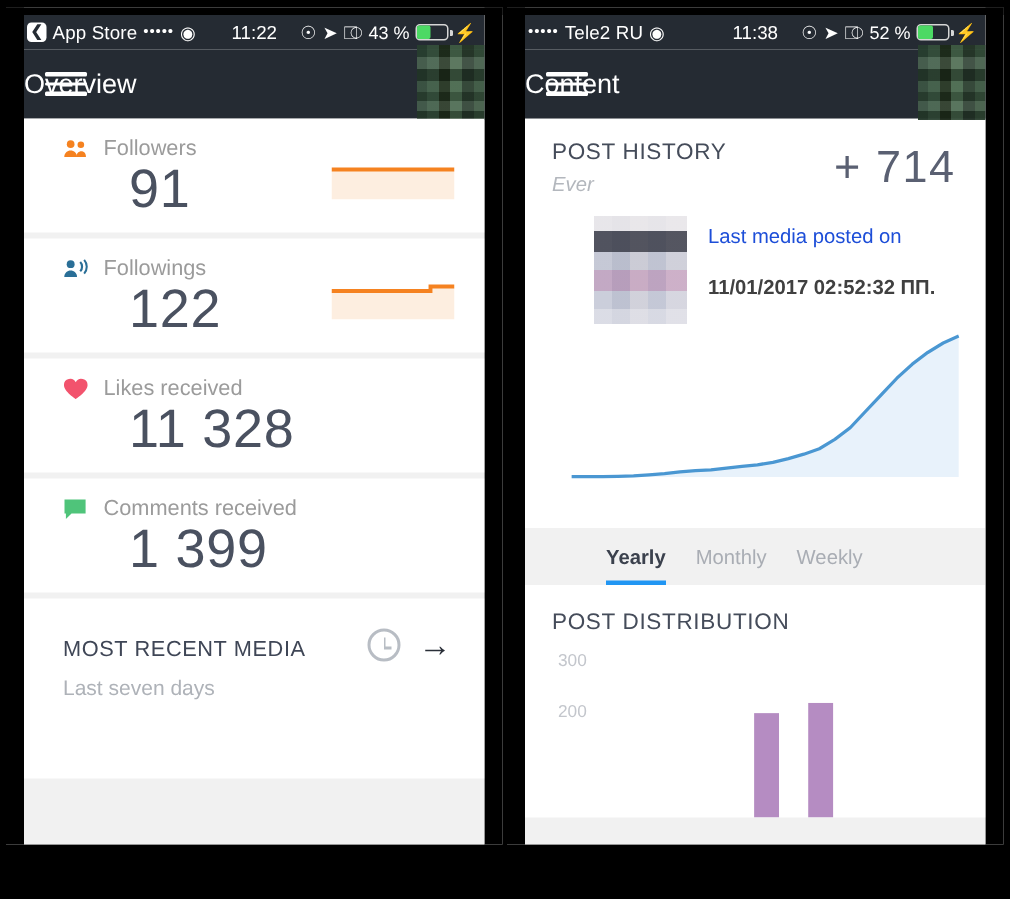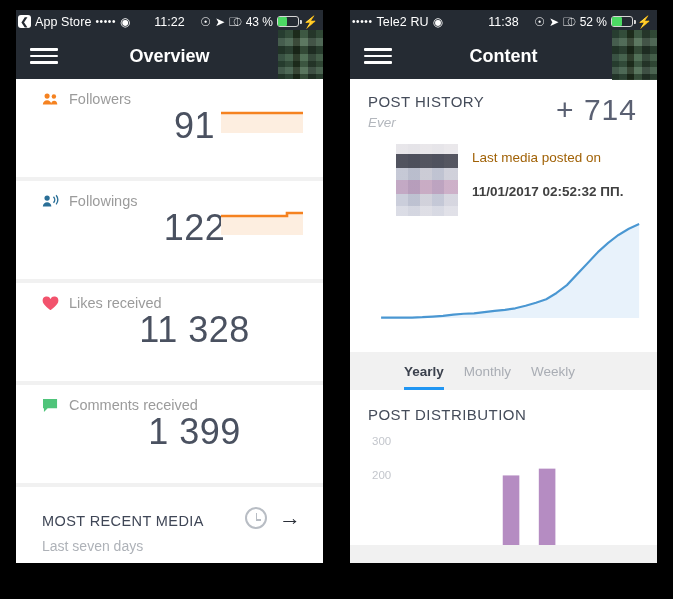--- a/index.html
+++ b/index.html
@@ -68,41 +68,41 @@
 
   
   .navbar {
     height: 46px; background: #252b33; color: #fff;
     display: flex; align-items: center; position: relative;
     padding: 0 0 0 14px;
   }
   .hamburger { width: 28px; display:flex; flex-direction:column; gap:4px; cursor:pointer; }
   .hamburger span { display:block; height:2.5px; background:#fff; border-radius:1px; }
   .nav-title {
-    position:absolute; left:0; right:0; text-align:center;
-    font-size: 18px; font-weight: bold; pointer-events:none;
+    position:absolute; left:0; right:0; 
+    font-size: 18px; font-weight: normal; pointer-events:none;
   }
   .avatar {
     position:absolute; right: 0px; top: -3px; width: 45px; height: 50px;
     background:
       repeating-linear-gradient(90deg,#2f4a38 0 7px,#3d5c45 7px 15px,#22331f 15px 22px,#4a6b4f 22px 30px,#2b4030 30px 38px,#3a5740 38px 45px),
       #33493a;
     opacity: .95;
   }
   .avatar::after{
     content:""; position:absolute; inset:0;
     background: repeating-linear-gradient(0deg,rgba(0,0,0,.28) 0 6px,rgba(255,255,255,.10) 6px 13px,rgba(0,0,0,.18) 13px 19px,rgba(255,255,255,.06) 19px 26px,rgba(0,0,0,.30) 26px 34px,rgba(255,255,255,.12) 34px 42px,rgba(0,0,0,.15) 42px 50px);
   }
 
   
   .screen { background:#f1f1f1; height: calc(100% - 69px); overflow: hidden; }
 
   
   .card { background:#fff; margin: 0 0 4px 0; }
-  .stat-card { padding: 12px 20px 14px 26px; position: relative; height: 98px; text-align: center; }
+  .stat-card { padding: 12px 20px 14px 26px; position: relative; height: 76px; }
   .stat-head { display:flex; align-items:center; gap:10px; }
   .stat-label { color:#9b9b9b; font-size: 14.5px; }
   .stat-value { font-size: 36px; color:#4a5160; font-weight: 300; letter-spacing:0.5px; margin-top:-2px;margin-left:44px;}
   .spark { position:absolute; right: 20px; top: 28px; width: 82px; height: 26px; }
 
   .ico { width:17px; height:15px; position:relative; flex:none; display:block; }
 
   .recent-card { padding: 20px 22px 0 26px; height: 120px; }
   .recent-head { display:flex; align-items:flex-end; }
   .recent-title { font-size: 14.5px; color:#3f4656; letter-spacing:.4px; }
@@ -110,38 +110,38 @@
   .recent-actions { margin-left:auto; display:flex; align-items:center; gap:12px; }
   .clock {
     width:22px;height:22px;border:2px solid #b8bdc4;border-radius:50%;position:relative;
   }
   .clock::before{content:"";position:absolute;left:8.5px;top:4px;width:1.7px;height:7px;background:#b8bdc4;}
   .clock::after{content:"";position:absolute;left:9px;top:10px;width:5px;height:1.7px;background:#b8bdc4;}
   .arrow-r{ font-size:22px; color:#2a2f38; line-height:1; }
 
   
   .ph-card { background:#fff; padding: 14px 16px 6px 18px; }
-  .ph-top { display:flex; align-items:flex-start; }
+  .ph-top { display:flex; align-items:center; }
   .ph-title { font-size:15px; color:#454c5a; letter-spacing:.45px; }
   .ph-sub { font-size:13.5px; color:#b3b7bd; margin-top:5px;font-style:italic; }
   .ph-delta { margin-left:auto; font-size:30px; color:#5a6072; font-weight:300; letter-spacing:1px; padding-right:4px;}
   .ph-media { display:flex; gap:14px; margin-top:14px; padding-left:28px; }
   .thumb {
     width:62px;height:72px;flex:none;
     background:
       repeating-linear-gradient(90deg,#c9ccd8 0 12px,#aeb3c4 12px 24px,#d6d3d8 24px 36px,#bcc0cf 36px 48px,#e0dde2 48px 62px);
     position:relative; overflow:hidden;
   }
   .thumb::after{
     content:""; position:absolute; inset:0;
     background:
       linear-gradient(180deg,rgba(235,233,236,.9) 0 10px,rgba(60,62,74,.85) 10px 24px,rgba(195,198,212,.55) 24px 36px,rgba(190,140,180,.55) 36px 50px,rgba(205,208,222,.5) 50px 62px,rgba(225,226,234,.75) 62px 72px);
   }
   .media-meta { padding-top: 6px; }
-  .media-line1 { font-size:13.5px; color:#a16207; }
+  .media-line1 { font-size:13.5px; color:#1d4ed8; }
   .media-line2 { font-size:13.5px; color:#404040; font-weight:bold; margin-top:19px; }
 
   .linechart { position:relative; height:128px; margin: 2px 0 0 0; }
   .axis { display:flex; justify-content:space-between; padding: 2px 4px 0 14px; }
   .axis span { font-size:10.5px; color:#b0b4bb; }
 
   .tabs { display:flex; gap: 20px; padding: 12px 0 0 18px; background:#f1f1f1;margin-left:36px; }
   .tab { font-size:13.5px; color:#a9adb4; padding-bottom:8px; cursor:pointer; }
   .tab.active { color:#3b414d; font-weight:bold; border-bottom:3px solid #2196f3; }
 

